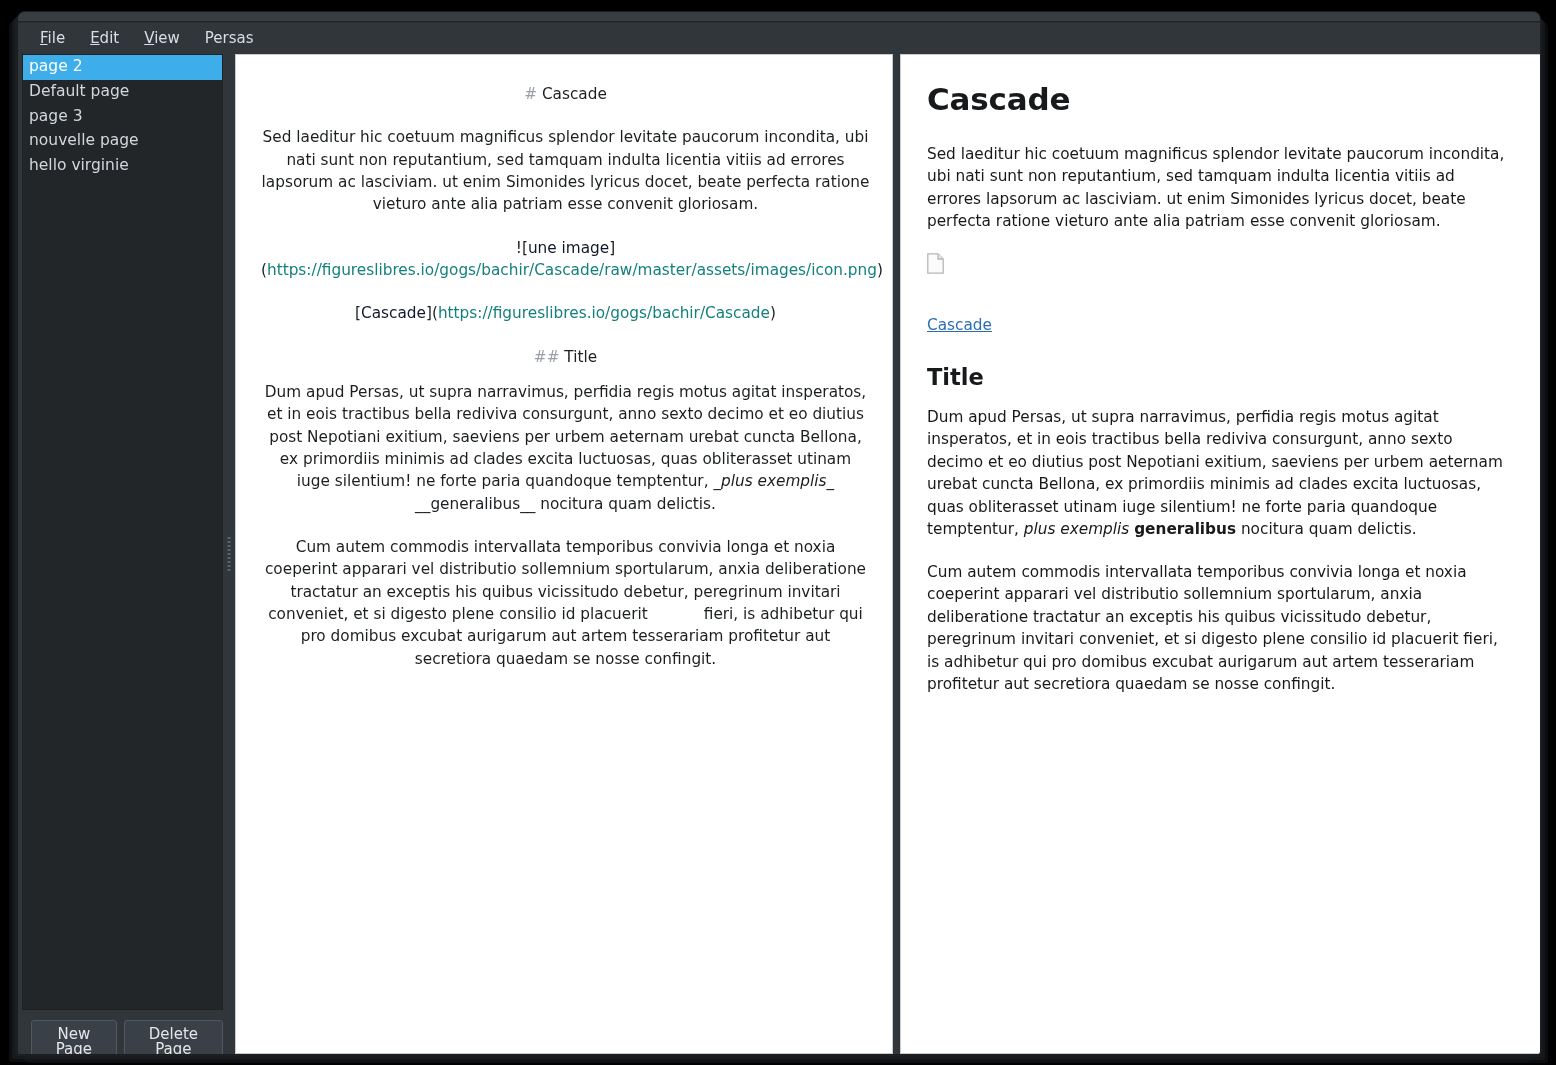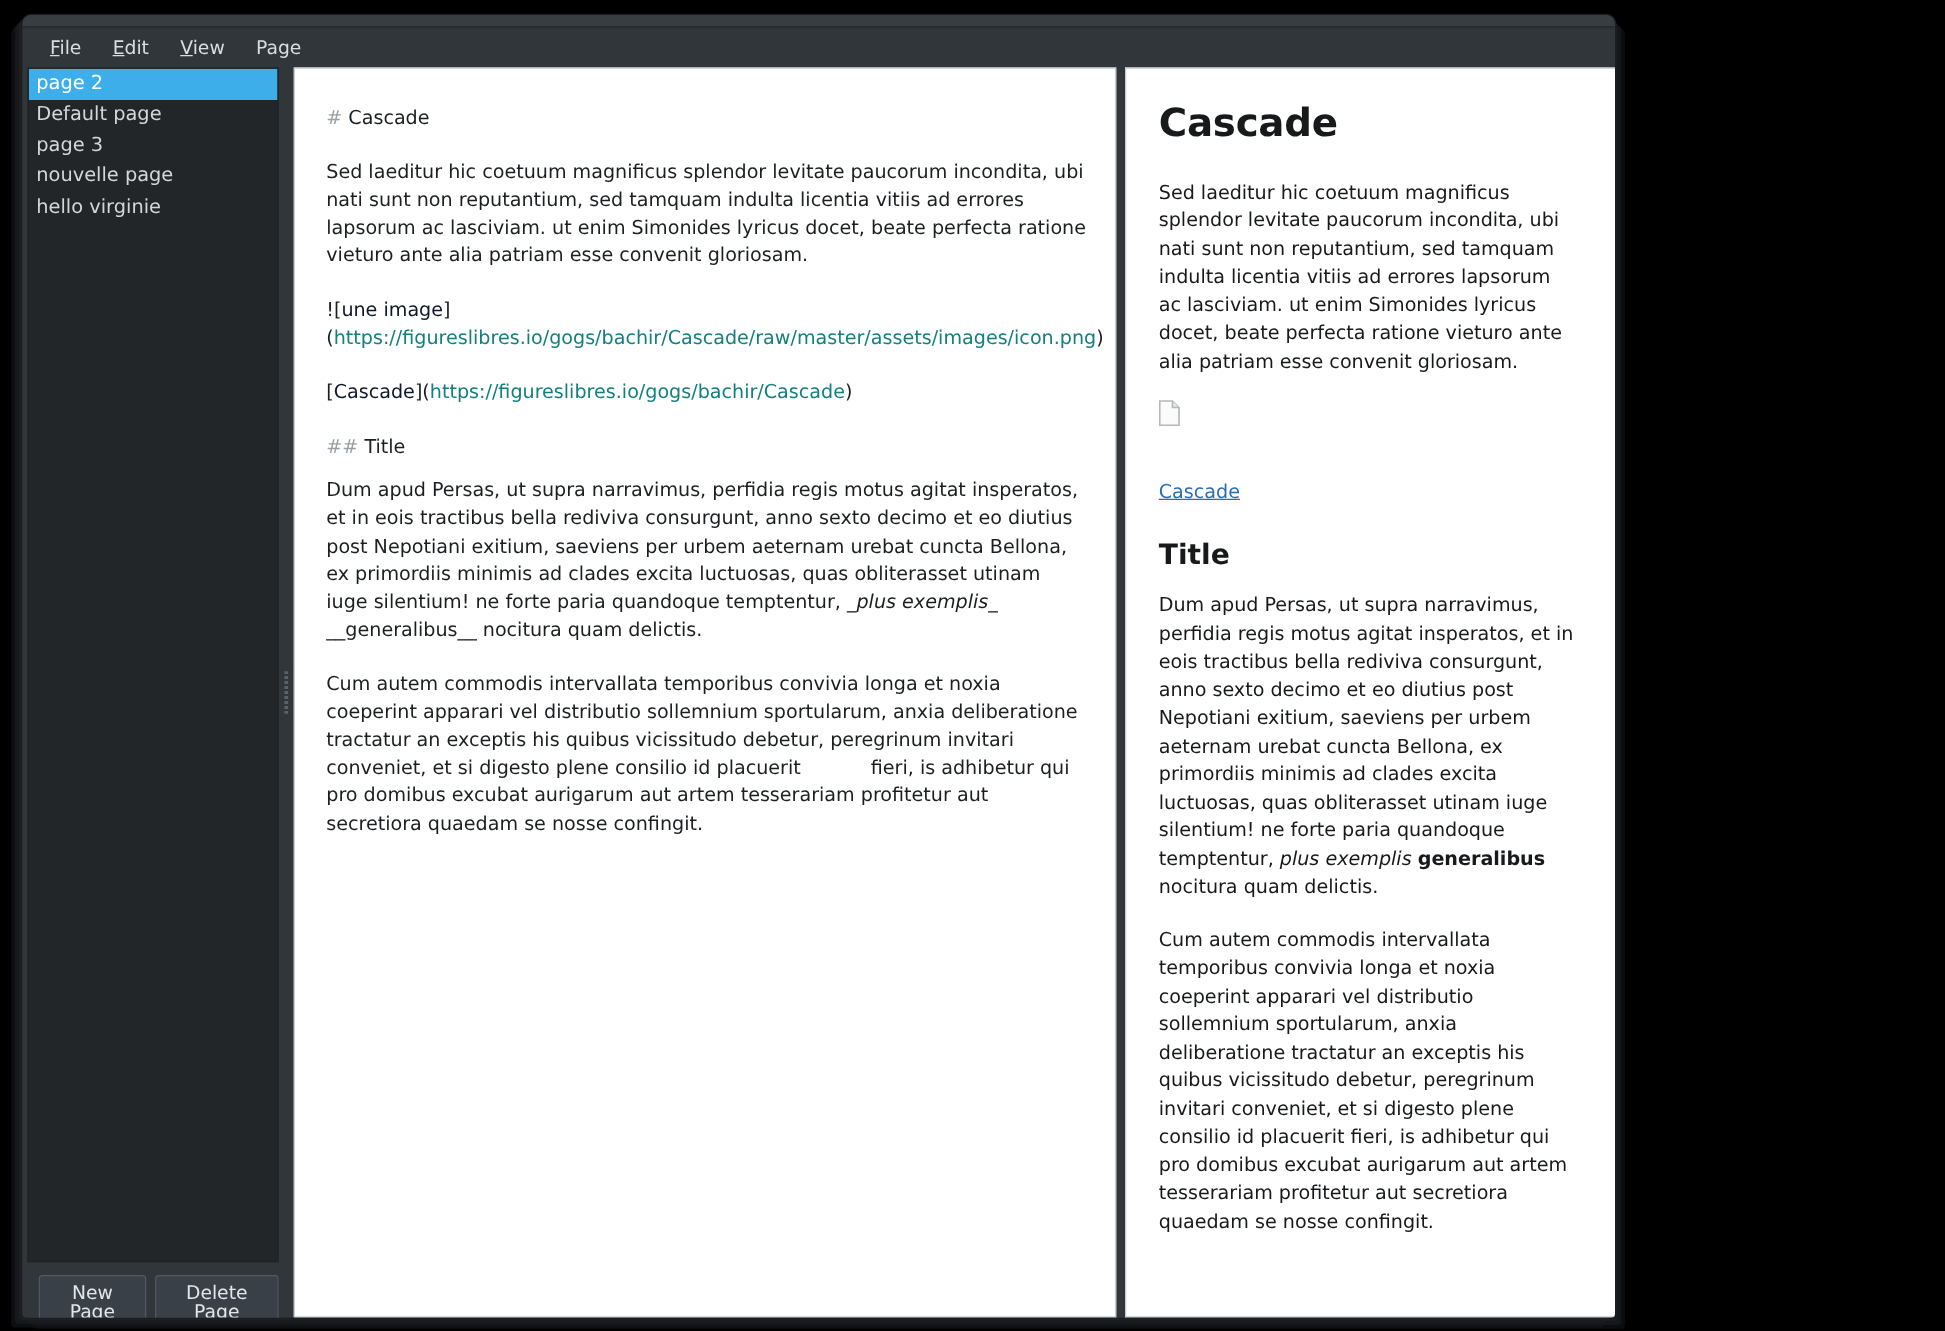--- a/index.html
+++ b/index.html
@@ -9,21 +9,21 @@
     width: 1556px; height: 1065px;
     background: #000000;
     overflow: hidden;
     font-family: "DejaVu Sans", "Liberation Sans", sans-serif;
   }
 
   
   #window {
     position: absolute;
     left: 18px; top: 12px;
-    width: 1274px; height: 1042px;
+    width: 1522px; height: 1042px;
     background: #31363b;
     border-radius: 7px 7px 3px 3px;
     box-shadow:
       0 0 0 1px #1b1e20,
       -3px 2px 0 0 rgba(30,33,36,0.85),
       -6px 5px 0 0 rgba(26,29,32,0.75),
       -9px 8px 0 0 rgba(22,24,27,0.6),
       2px 3px 0 0 rgba(28,31,34,0.8),
       5px 6px 0 0 rgba(24,27,30,0.7),
       8px 9px 0 0 rgba(20,22,25,0.55),
@@ -148,21 +148,21 @@
     overflow: hidden;
     position: relative;
   }
   #editor-text {
     padding: 28px 22px 10px 25px;
     font-size: 15.3px;
     line-height: 1.46;
     color: #1c1f21;
     white-space: normal;
   }
-  #editor-text p { margin: 0 0 21px 0; }
+  #editor-text p { margin: 0 0 21px 0; text-align: center; }
   #editor-text p.tight { margin-bottom: 13px; }
   .md-hash { color: #9aa0a6; }
   .md-linktext { color: #0f172a; }
   .md-url { color: #13807e; }
   .md-italic { font-style: italic; margin-top: 25px; }
   .tabgap { display: inline-block; width: 56px; }
 
   
   #pane-gap { width: 7px; background: #31363b; }
 
@@ -211,21 +211,21 @@
 <body>
 
 <div id="window">
 
   <div id="titlebar"></div>
 
   <div id="menubar">
     <div class="menu-item"><span class="mn">F</span><span>ile</span></div>
     <div class="menu-item"><span class="mn">E</span><span>dit</span></div>
     <div class="menu-item"><span class="mn">V</span><span>iew</span></div>
-    <div class="menu-item">Page</div>
+    <div class="menu-item">Persas</div>
   </div>
 
   <div id="content">
 
     <div id="sidebar-col">
       <div id="page-list">
         <div class="page-item selected">page 2</div>
         <div class="page-item">Default page</div>
         <div class="page-item">page 3</div>
         <div class="page-item">nouvelle page</div>

